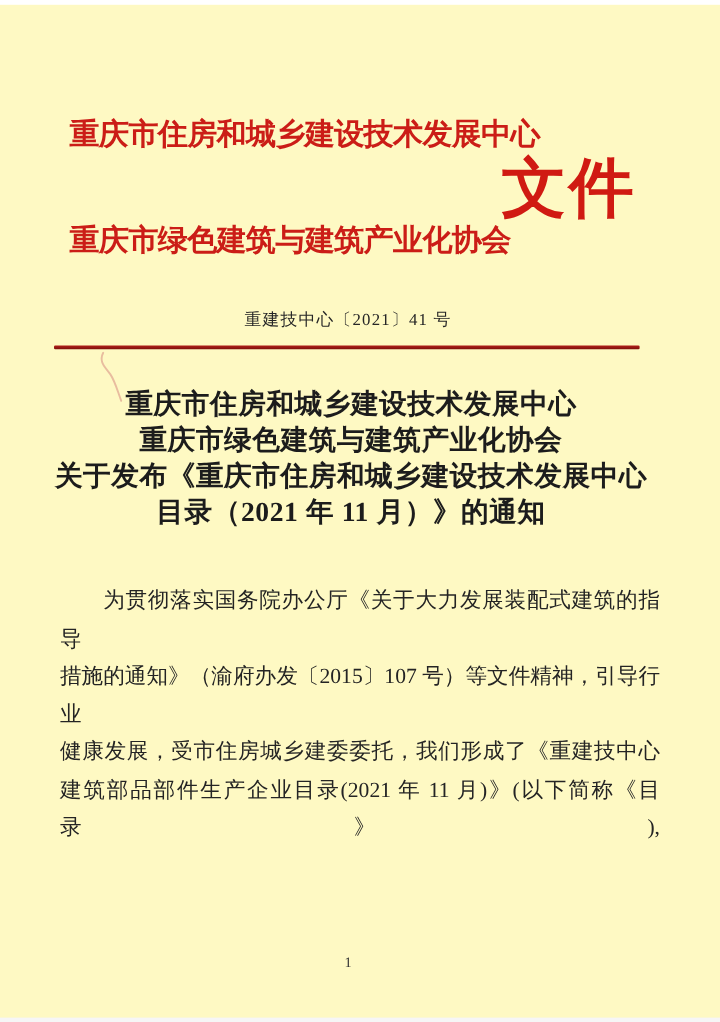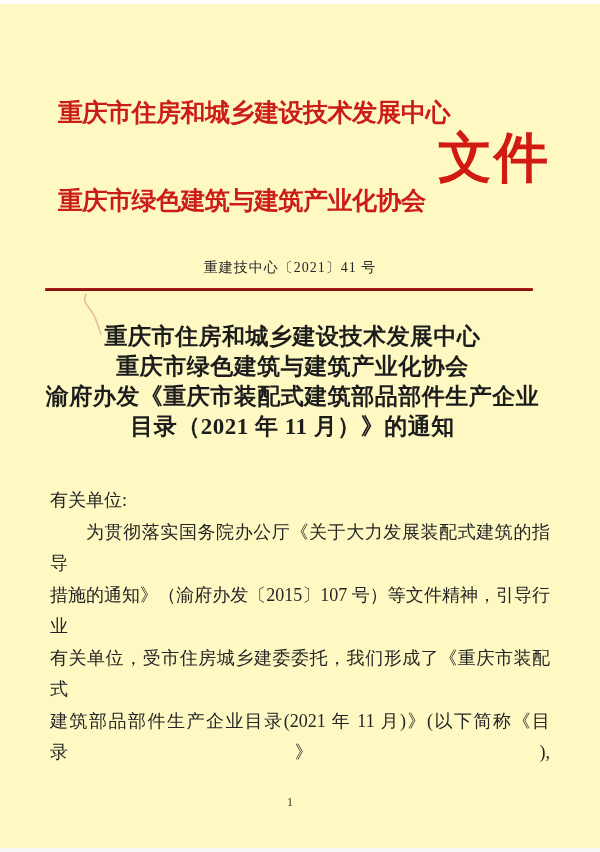--- a/index.html
+++ b/index.html
@@ -33,21 +33,21 @@
     font-family: "Liberation Sans", "DejaVu Sans", sans-serif;
     font-weight: bold;
     font-size: 25px;
     line-height: 30px;
     letter-spacing: -0.5px;
     color: #cb1d17;
     white-space: nowrap;
   }
   .doc-word {
     position: absolute;
-    right: 0;
+    right: 20px;
     top: 32px;
     font-family: "Liberation Sans", "DejaVu Sans", sans-serif;
     font-weight: bold;
     font-size: 54px;
     line-height: 56px;
     letter-spacing: 2px;
     color: #d01a12;
     white-space: nowrap;
   }
 
@@ -157,31 +157,30 @@
 
   <div class="red-rule"></div>
 
   <svg class="stamp-arc" viewBox="0 0 50 45">
     <path d="M18,2 C14,10 20,14 24,20 C28,26 30,34 33,42" fill="none" stroke="#d4837c" stroke-width="1.6" stroke-linecap="round"></path>
   </svg>
 
   <div class="title-block">
     <div class="title-line">重庆市住房和城乡建设技术发展中心</div>
     <div class="title-line">重庆市绿色建筑与建筑产业化协会</div>
-    <div class="title-line">渝府办发《重庆市装配式建筑部品部件生产企业</div>
+    <div class="title-line">关于发布《重庆市住房和城乡建设技术发展中心</div>
     <div class="title-line">目录（2021 年 11 月）》的通知</div>
   </div>
 
   <div class="body-block">
-    <div class="body-line">有关单位:</div>
 
     <div class="para-1">
       <div class="body-line justify indent">为贯彻落实国务院办公厅《关于大力发展装配式建筑的指导</div>
       <div class="body-line justify">措施的通知》（渝府办发〔2015〕107 号）等文件精神，引导行业</div>
-      <div class="body-line justify">有关单位，受市住房城乡建委委托，我们形成了《重庆市装配式</div>
+      <div class="body-line justify">健康发展，受市住房城乡建委委托，我们形成了《重建技中心</div>
       <div class="body-line justify">建筑部品部件生产企业目录(2021 年 11 月)》(以下简称《目录》),</div>
 
     </div>
 
   </div>
 
   <div class="page-number">1</div>
 
   <div class="bottom-shade"></div>
 

